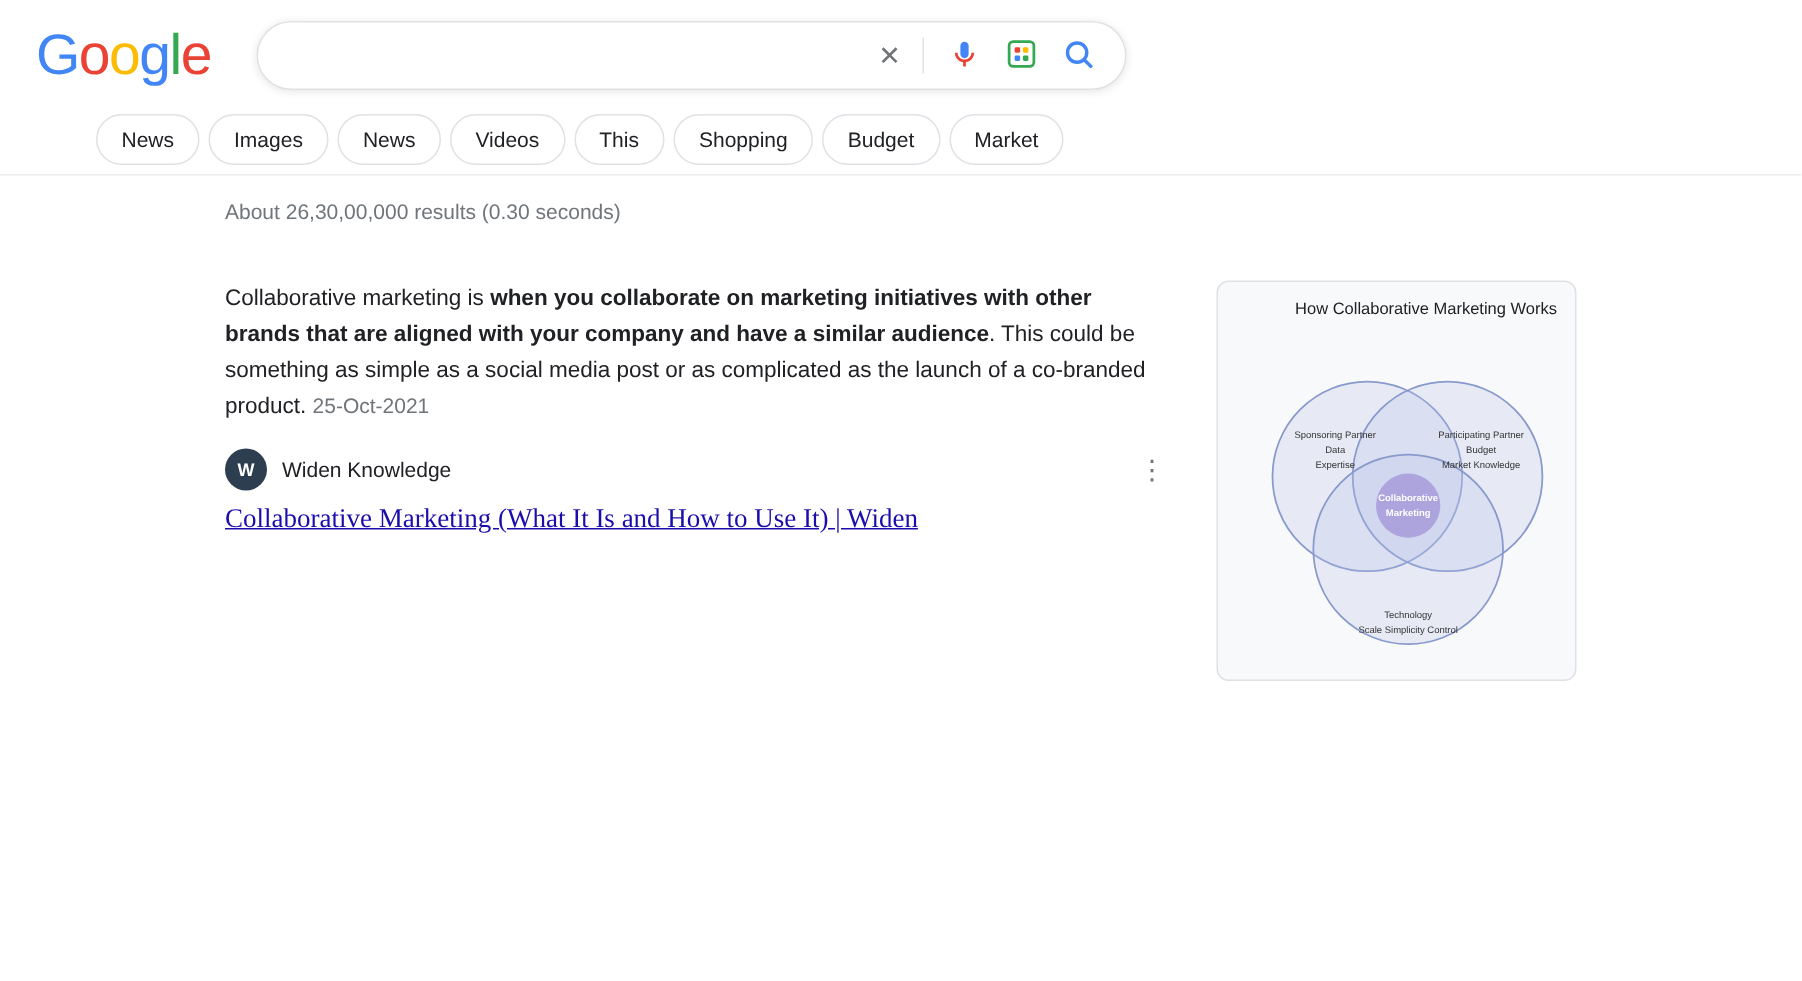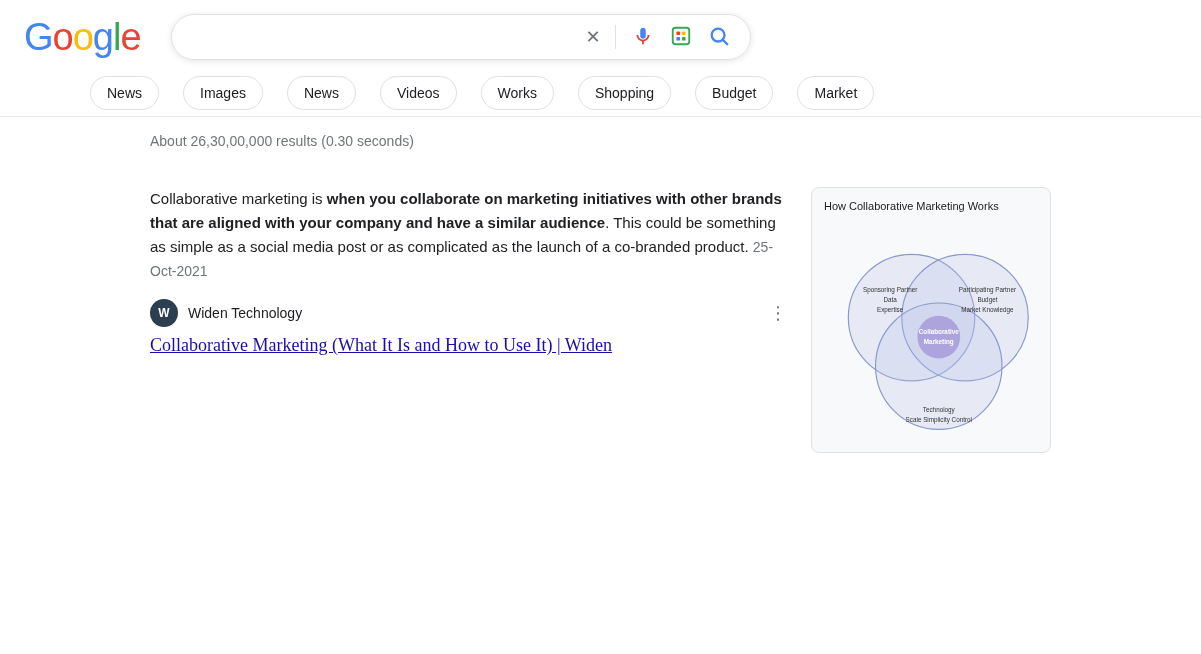--- a/index.html
+++ b/index.html
@@ -70,22 +70,22 @@
       display: flex;
       align-items: center;
       justify-content: center;
       padding: 4px;
     }
 
     
     .nav-tabs {
       display: flex;
       align-items: center;
-      padding: 6px 90px;
-      gap: 24px;
+      padding: 6px 64px;
+      gap: 6px;
       border-bottom: 1px solid #ebebeb;
     }
     .nav-tab {
       display: inline-flex;
       align-items: center;
       padding: 8px 16px;
       border: 1px solid #dfe1e5;
       border-radius: 20px;
       font-size: 14px;
       color: #202124;
@@ -100,21 +100,21 @@
       padding: 12px 150px;
       font-size: 14px;
       color: #70757a;
       margin-top: 4px;
     }
 
     
     .main-content {
       padding: 16px 150px;
       display: flex;
-      gap: 24px;
+      gap: 34px;
       margin-top: 10px;
     }
 
     
     .result-text-area {
       flex: 1;
       max-width: 650px;
     }
     .result-description {
       font-size: 15px;
@@ -186,21 +186,21 @@
       flex-shrink: 0;
       background: #f8f9fa;
       border: 1px solid #dfe1e5;
       border-radius: 8px;
       padding: 12px;
       align-self: flex-start;
     }
     .venn-title {
       font-size: 11px;
       color: #202124;
-      text-align: left;
+      text-align: right;
       margin-bottom: 20px;
       font-weight: 500;
     }
     .venn-svg {
       width: 100%;
     }
   </style>
 </head>
 <body>
 
@@ -244,21 +244,21 @@
       </span>
     </button>
   </div>
 </div>
 
 <nav class="nav-tabs">
   <a class="nav-tab">News</a>
   <a class="nav-tab">Images</a>
   <a class="nav-tab">News</a>
   <a class="nav-tab">Videos</a>
-  <a class="nav-tab">Works</a>
+  <a class="nav-tab">This</a>
   <a class="nav-tab">Shopping</a>
   <a class="nav-tab">Budget</a>
   <a class="nav-tab">Market</a>
 </nav>
 
 <div class="results-info">
   <span>About 26,30,00,000 results (0.30 seconds)</span>
 </div>
 
 <div class="main-content">
@@ -266,21 +266,21 @@
   <div class="result-text-area">
     <p class="result-description">
       Collaborative marketing is <strong>when you collaborate on marketing initiatives with other brands that are aligned with your company and have a similar audience</strong>. This could be something as simple as a social media post or as complicated as the launch of a co-branded product.&nbsp;<span class="result-date">25-Oct-2021</span>
     </p>
 
     <div class="source-row">
       <div class="source-avatar">
         <span>W</span>
       </div>
       <div class="source-info">
-        <span class="source-name">Widen Technology</span>
+        <span class="source-name">Widen Knowledge</span>
       </div>
       <button class="source-menu-btn">
         <span>⋮</span>
       </button>
     </div>
 
     <a class="result-link">Collaborative Marketing (What It Is and How to Use It) | Widen</a>
   </div>
 
   <div class="venn-box">

